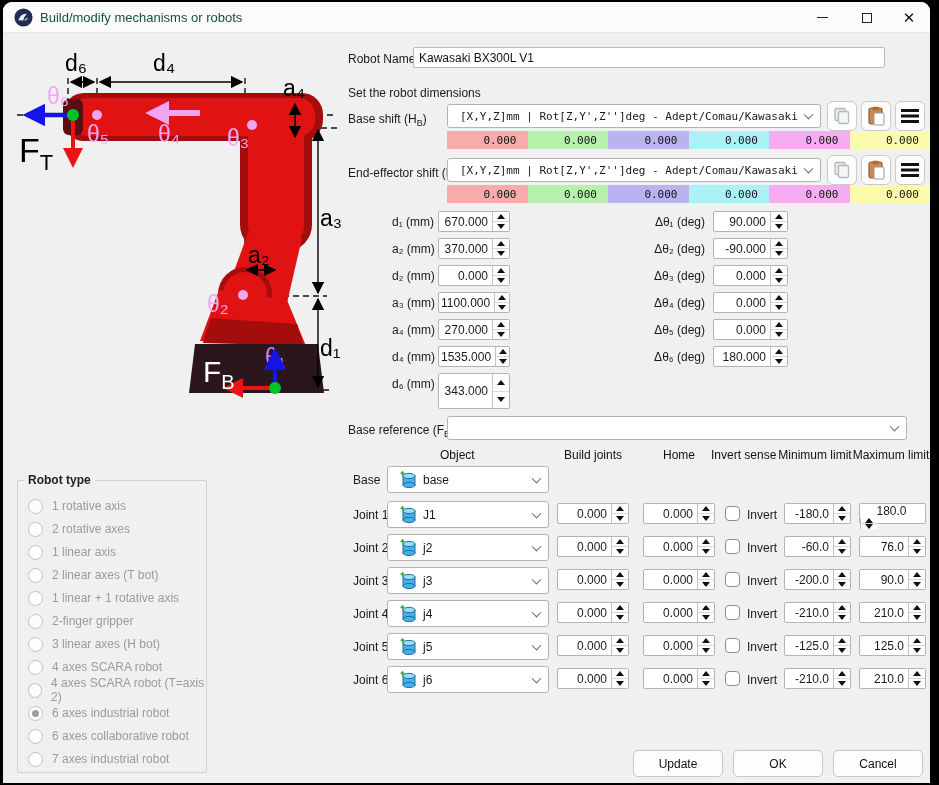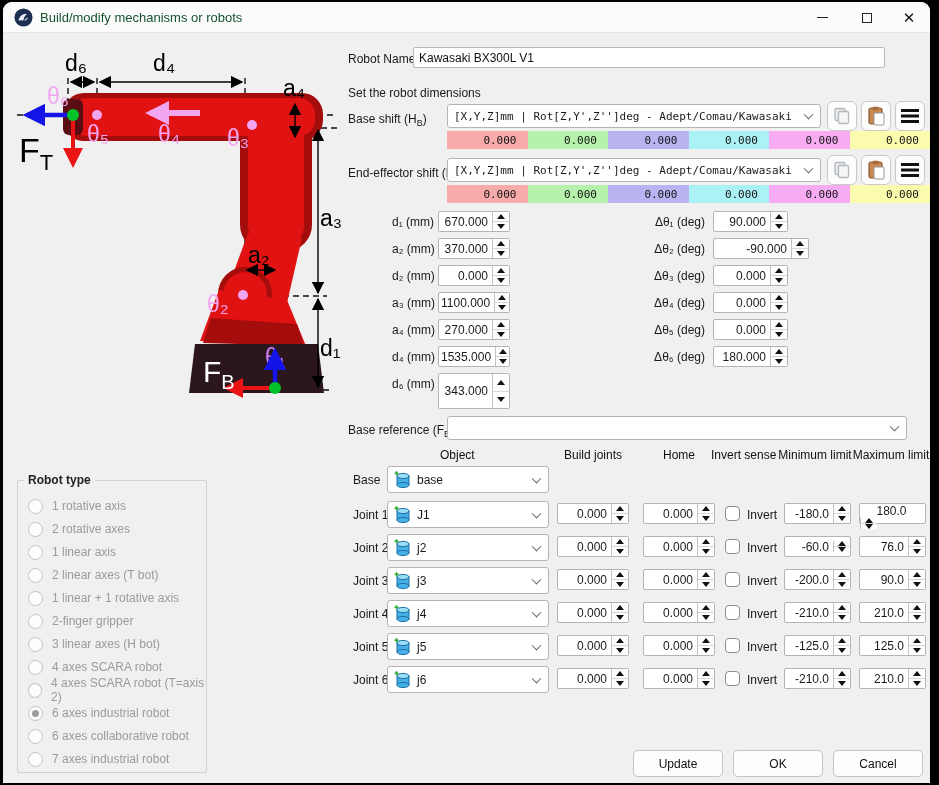--- a/index.html
+++ b/index.html
@@ -15,21 +15,21 @@
   .winbtn { position:absolute; top:0; width:44px; height:31px; display:flex; align-items:center; justify-content:center; }
   .winbtn.min { left:797px; } .winbtn.max { left:842px; } .winbtn.close { left:884px; }
   .glyph-dash { width:11px; height:0; border-top:1.6px solid #222; display:block; }
   .glyph-square { width:10px; height:10px; border:1.4px solid #222; display:block; }
   .glyph-x { font-size:15px; color:#111; line-height:1; }
   
   .lbl { position:absolute; white-space:nowrap; }
   .qinput { position:absolute; background:#fff; border:1px solid #b9b9b9; border-radius:2px;
     font-family:"Liberation Sans","DejaVu Sans",sans-serif; font-size:12px; padding:0 5px; color:#111; }
   .qcombo { position:absolute; background:#fff; border:1px solid #b4b4b4; border-radius:3px;
-    display:flex; align-items:center; padding:0 22px 0 6px; white-space:nowrap; overflow:hidden; }
+    display:flex; align-items:center; padding:0 22px 0 12px; white-space:nowrap; overflow:hidden; }
   .qcombo .chev { position:absolute; right:8px; top:50%; width:7px; height:7px; border-right:1.5px solid #666;
     border-bottom:1.5px solid #666; transform:translateY(-70%) rotate(45deg); }
   .mono { font-family:"DejaVu Sans Mono","Liberation Mono",monospace; font-size:11px; }
   .spin { position:absolute; background:#fff; border:1px solid #b4b4b4; border-radius:2px; display:flex; }
   .spin .spin-val { flex:1; text-align:right; padding:0 4px 0 2px; align-self:center; }
   .spin .spin-btns { width:17px; border-left:1px solid #c3c3c3; display:flex; flex-direction:column; }
   .spin .sb { flex:1; display:flex; align-items:center; justify-content:center; background:#fdfdfd; }
   .spin .sb + .sb { border-top:1px solid #d8d8d8; }
   .tri { width:0; height:0; display:block; }
   .tri.up { border-left:4px solid transparent; border-right:4px solid transparent; border-bottom:5px solid #111; }
@@ -329,21 +329,21 @@
       <span class="spin-btns">
         <span class="sb">
           <i class="tri up"></i>
         </span>
         <span class="sb">
           <i class="tri dn"></i>
         </span>
       </span>
     </div>
   <span class="lbl" style="left:648px;top:240px;width:54px;text-align:right;">Δθ₂ (deg)</span>
-  <div class="spin" style="left:710px;top:236px;width:96px;height:21px;justify-content:center;">
+  <div class="spin" style="left:710px;top:236px;width:75px;height:21px;justify-content:center;">
       <span class="spin-val">-90.000</span>
       <span class="spin-btns">
         <span class="sb">
           <i class="tri up"></i>
         </span>
         <span class="sb">
           <i class="tri dn"></i>
         </span>
       </span>
     </div>
@@ -510,21 +510,21 @@
         <span class="sb">
           <i class="tri up"></i>
         </span>
         <span class="sb">
           <i class="tri dn"></i>
         </span>
       </span>
     </div>
   <span class="qcheck" style="left:722px;top:537px;"></span>
   <span class="lbl" style="left:744px;top:539px;">Invert</span>
-  <div class="spin" style="left:781px;top:534px;width:67px;height:21px;align-items:center;">
+  <div class="spin" style="left:781px;top:534px;width:67px;height:21px;">
       <span class="spin-val">-60.0</span>
       <span class="spin-btns">
         <span class="sb">
           <i class="tri up"></i>
         </span>
         <span class="sb">
           <i class="tri dn"></i>
         </span>
       </span>
     </div>

